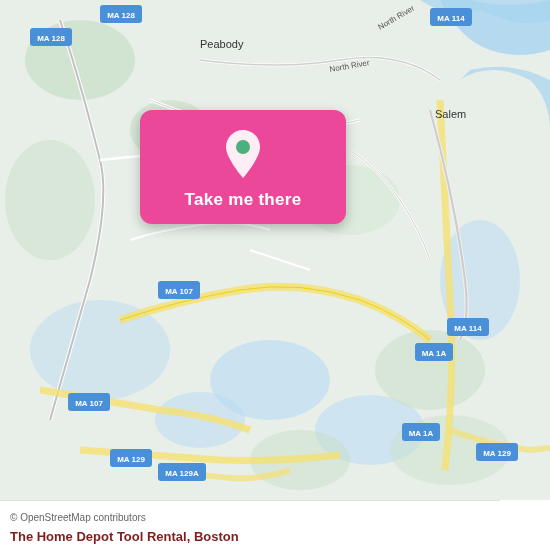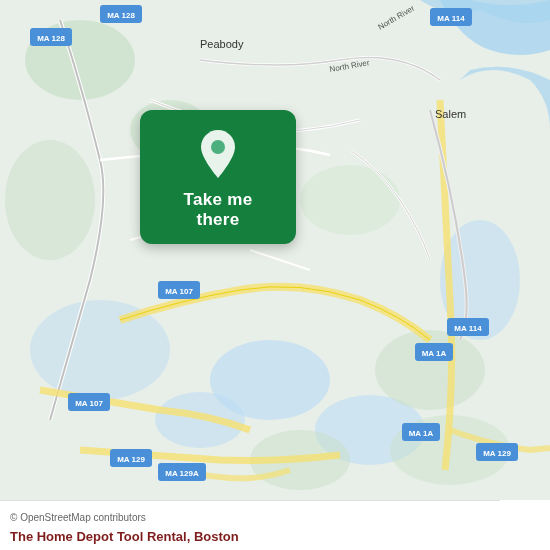--- a/index.html
+++ b/index.html
@@ -26,22 +26,22 @@
       height: 100%;
       position: absolute;
       top: 0; left: 0;
     }
 
     
     .card-overlay {
       position: absolute;
       top: 110px;
       left: 140px;
-      width: 156px;
-      background: #15803d;
+      width: 206px;
+      background: #ec4899;
       border-radius: 12px;
       display: flex;
       flex-direction: column;
       align-items: center;
       padding: 18px 20px 14px;
       box-shadow: 0 4px 12px rgba(0,0,0,0.25);
       z-index: 10;
     }
 
     .pin-icon {

